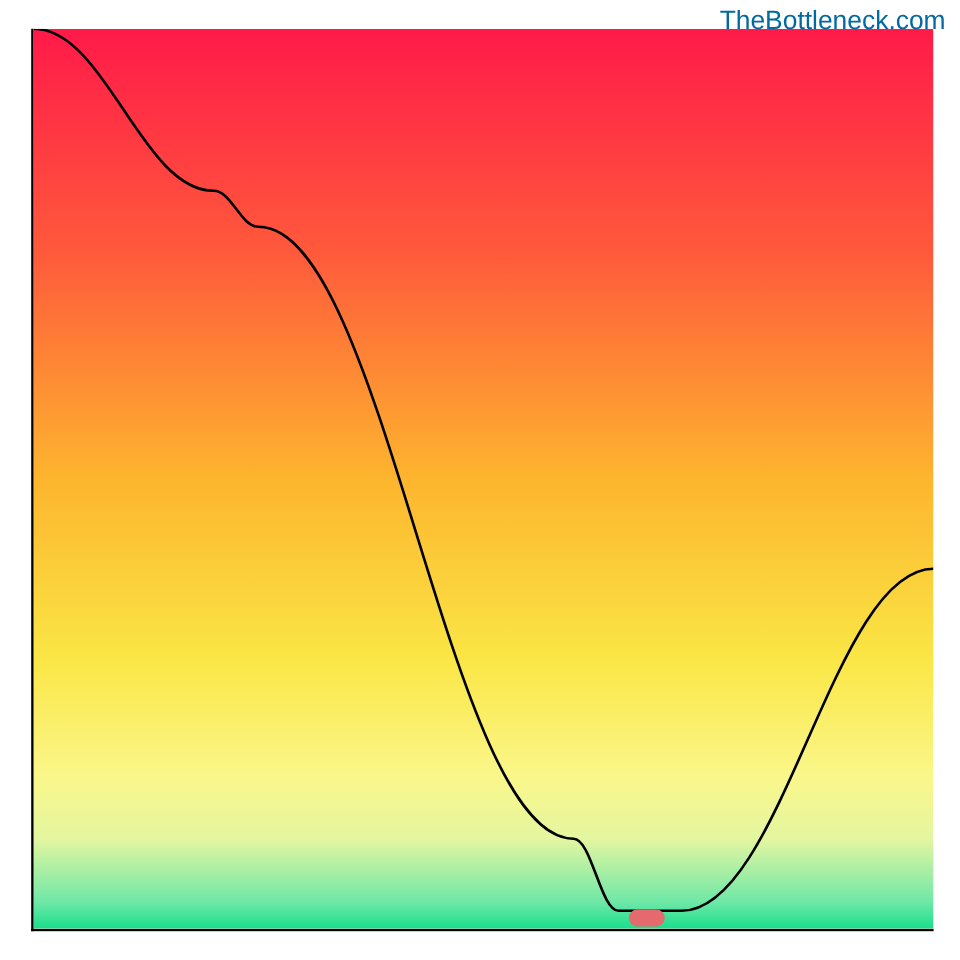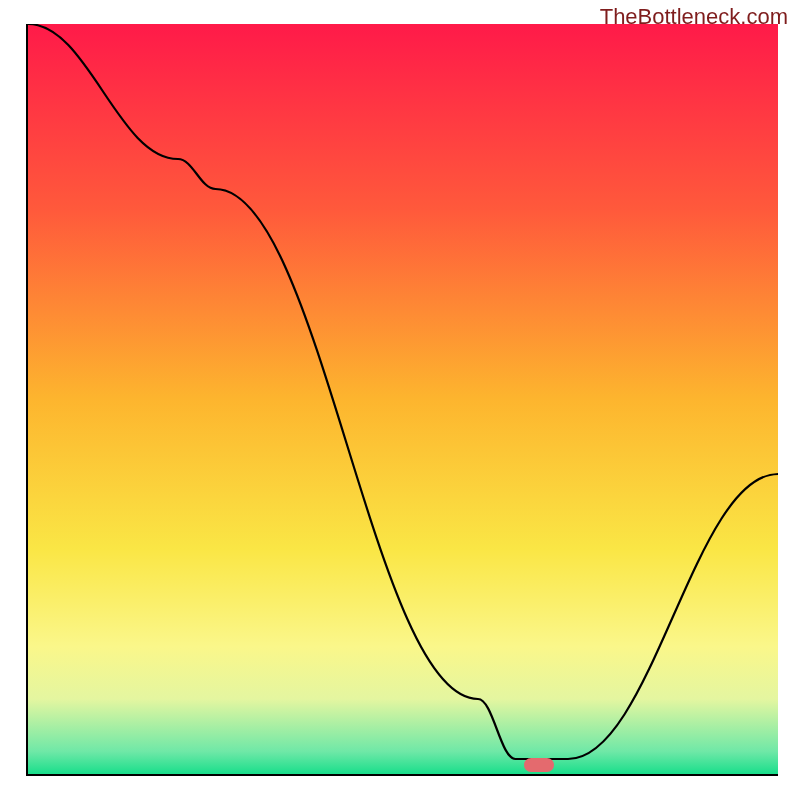--- a/index.html
+++ b/index.html
@@ -7,21 +7,21 @@
     width: 800px;
     height: 800px;
     background: #ffffff;
     position: relative;
     font-family: Arial, sans-serif;
   }
   .watermark {
     position: absolute;
     top: 4px;
     right: 12px;
-    color: #7f1d1d;
+    color: #0369a1;
     font-size: 22px;
     font-weight: 500;
     z-index: 10;
   }
   .panel {
     position: absolute;
     left: 26px;
     top: 24px;
     width: 752px;
     height: 752px;

